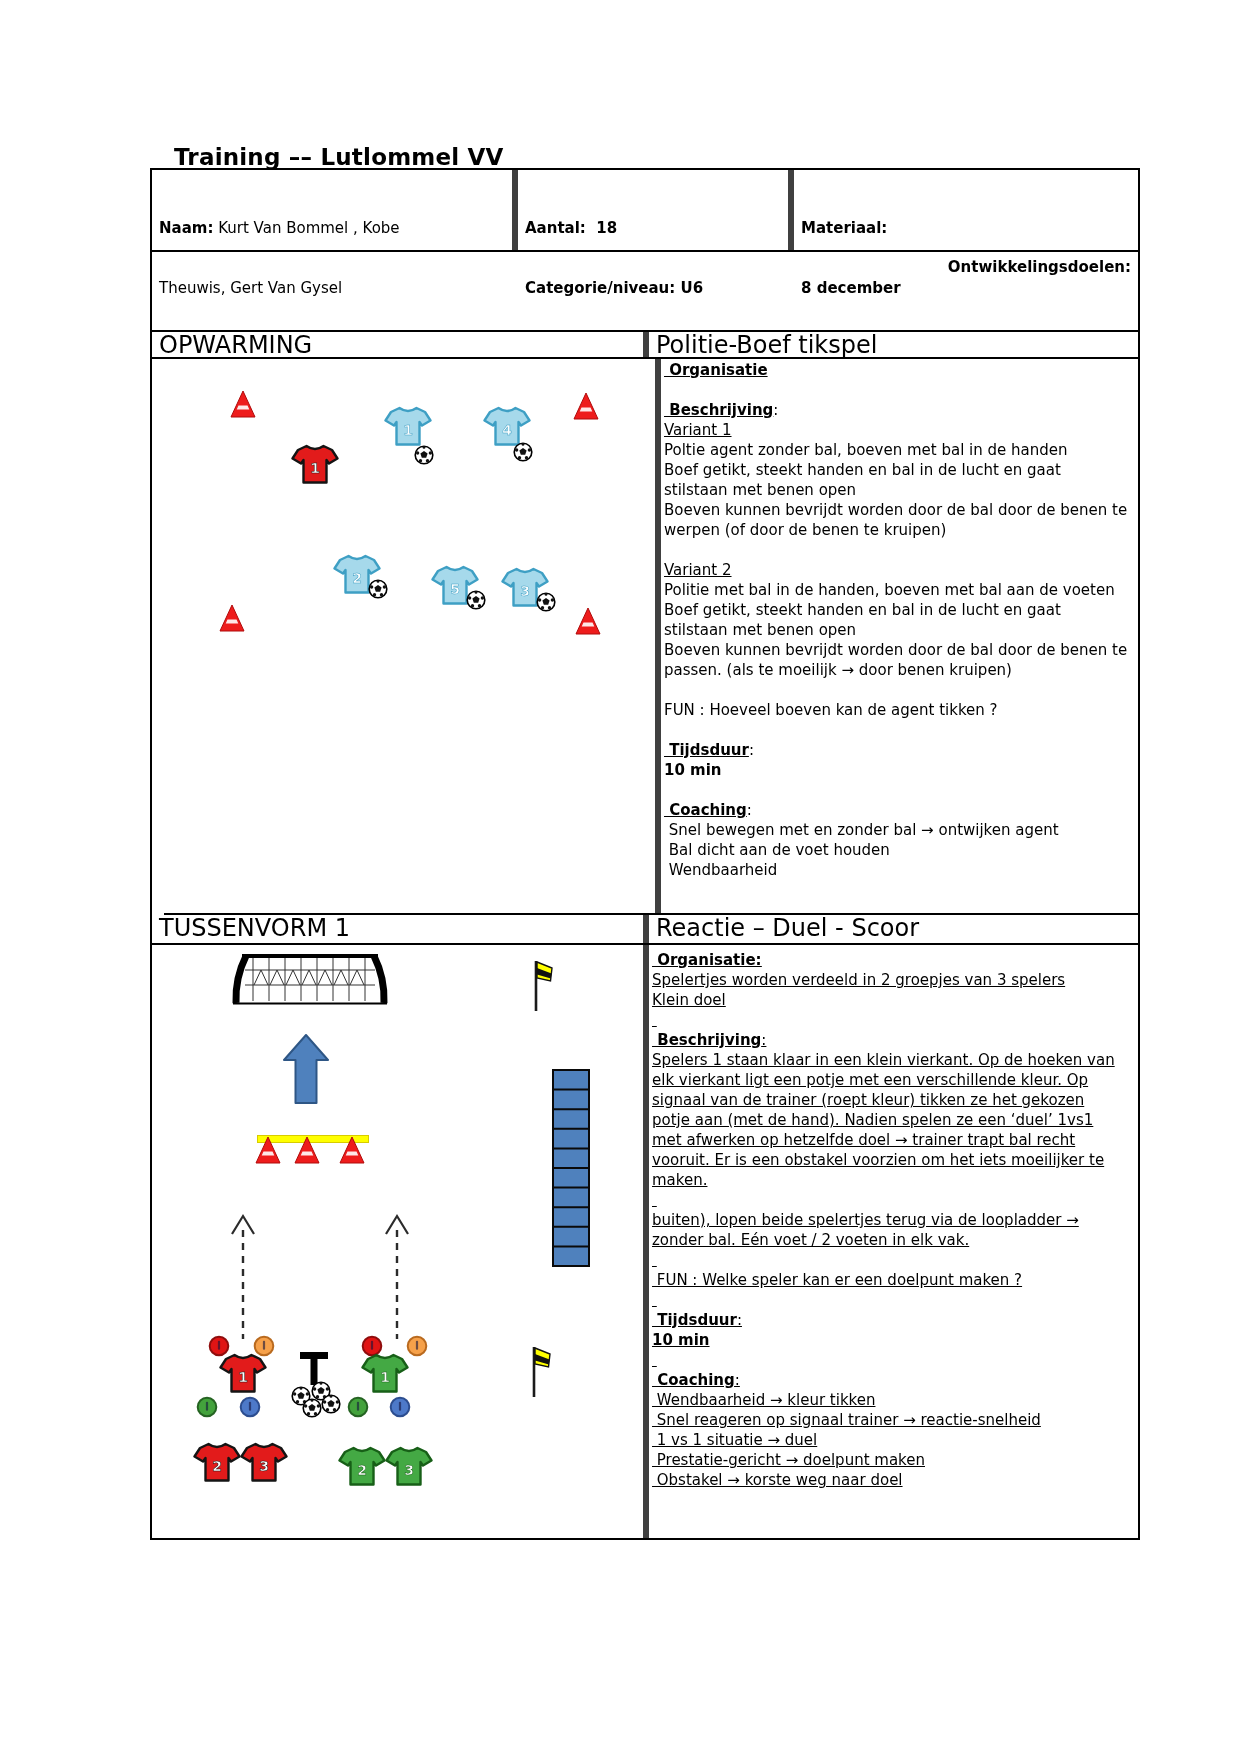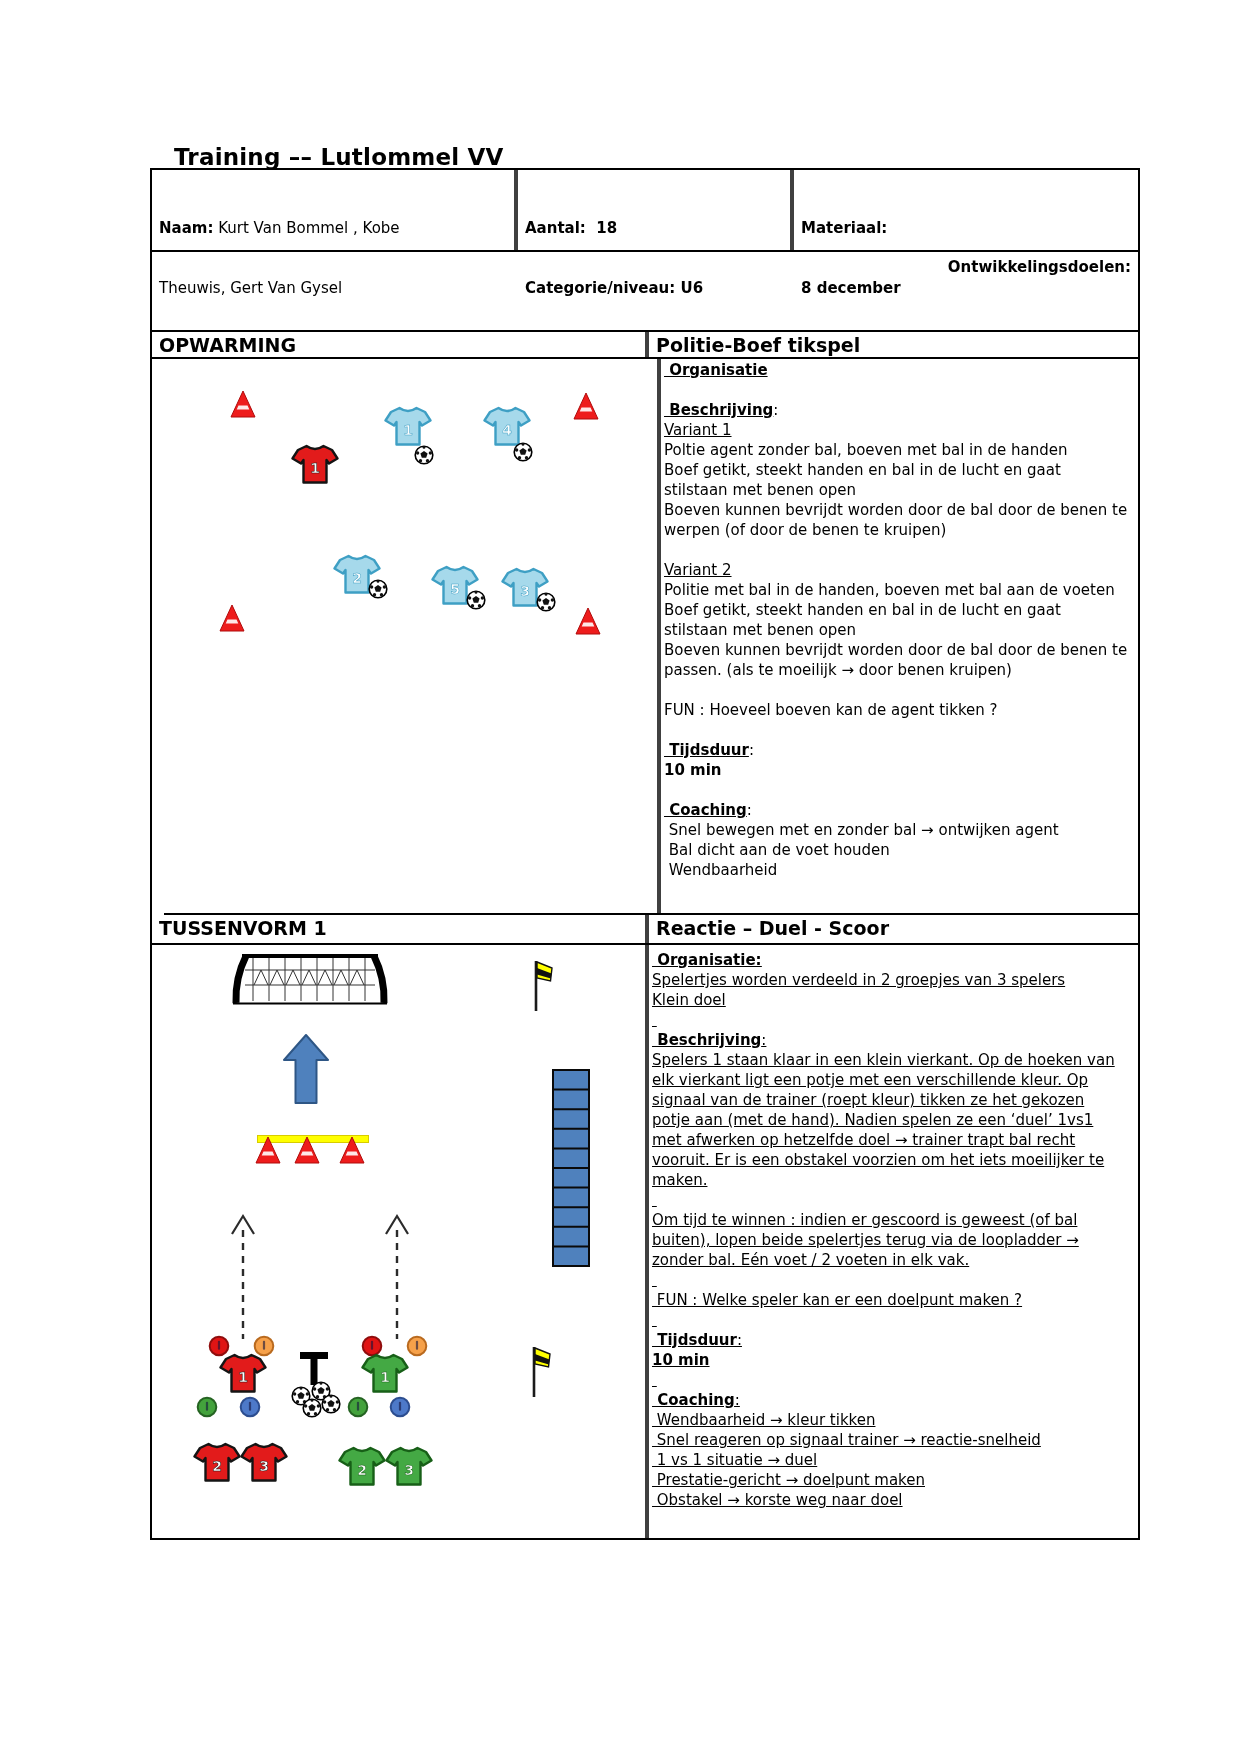--- a/index.html
+++ b/index.html
@@ -3,25 +3,25 @@
 <meta charset="utf-8">
 <style>
   html,body{margin:0;padding:0;background:#ffffff;}
   .page{position:relative;width:1241px;height:1755px;background:#ffffff;overflow:hidden;
         font-family:"DejaVu Sans","Liberation Sans",sans-serif;color:#000;}
   .title{position:absolute;left:174px;top:144px;font-size:23px;font-weight:bold;letter-spacing:.2px;}
   .doc{position:absolute;left:150px;top:168px;width:990px;height:1372px;border:2px solid #000;box-sizing:border-box;}
   .row{display:flex;box-sizing:border-box;border-bottom:2px solid #000;}
   .row.last{border-bottom:none;}
   .cell{box-sizing:border-box;}
-  .vline{border-right:4px solid #404040;}
+  .vline{border-right:6px solid #404040;}
   .infocell{padding:8px 7px 0 7px;font-size:15px;line-height:20px;white-space:pre;}
   .b{font-weight:bold;}
   .doelen{padding:5px 7px 0 7px;font-size:15px;line-height:20px;}
-  .hdrcell{font-size:19px;font-weight:bold;padding:2px 7px;line-height:22px;white-space:nowrap;overflow:visible;}
+  .hdrcell{font-size:24px;font-weight:normal;padding:2px 7px;line-height:22px;white-space:nowrap;overflow:visible;}
   .lines{padding:1px 3px 0 3px;font-size:15px;line-height:20px;}
   .lines2{padding-top:5px;text-decoration:underline;}
   .line{white-space:pre;height:20px;}
   .line .hu{font-weight:bold;text-decoration:underline;}
   .line .u{text-decoration:underline;}
   .line.b{font-weight:bold;}
   #overlay{position:absolute;left:0;top:0;width:1241px;height:1755px;pointer-events:none;}
   #overlay div{position:absolute;}
 </style>
 </head>
@@ -105,21 +105,20 @@
           <div class="line">&nbsp;</div>
           <div class="line"><span class="hu">&nbsp;Beschrijving</span>:</div>
           <div class="line">Spelers 1 staan klaar in een klein vierkant. Op de hoeken van</div>
           <div class="line">elk vierkant ligt een potje met een verschillende kleur. Op</div>
           <div class="line">signaal van de trainer (roept kleur) tikken ze het gekozen</div>
           <div class="line">potje aan (met de hand). Nadien spelen ze een ‘duel’ 1vs1</div>
           <div class="line">met afwerken op hetzelfde doel → trainer trapt bal recht</div>
           <div class="line">vooruit. Er is een obstakel voorzien om het iets moeilijker te</div>
           <div class="line">maken.</div>
           <div class="line">&nbsp;</div>
-          <div class="line">Om tijd te winnen : indien er gescoord is geweest (of bal</div>
           <div class="line">buiten), lopen beide spelertjes terug via de loopladder →</div>
           <div class="line">zonder bal. Eén voet / 2 voeten in elk vak.</div>
           <div class="line">&nbsp;</div>
           <div class="line"> FUN : Welke speler kan er een doelpunt maken ?</div>
           <div class="line">&nbsp;</div>
           <div class="line"><span class="hu">&nbsp;Tijdsduur</span>:</div>
           <div class="line b">10 min</div>
           <div class="line">&nbsp;</div>
           <div class="line"><span class="hu">&nbsp;Coaching</span>:</div>
           <div class="line"> Wendbaarheid → kleur tikken</div>

